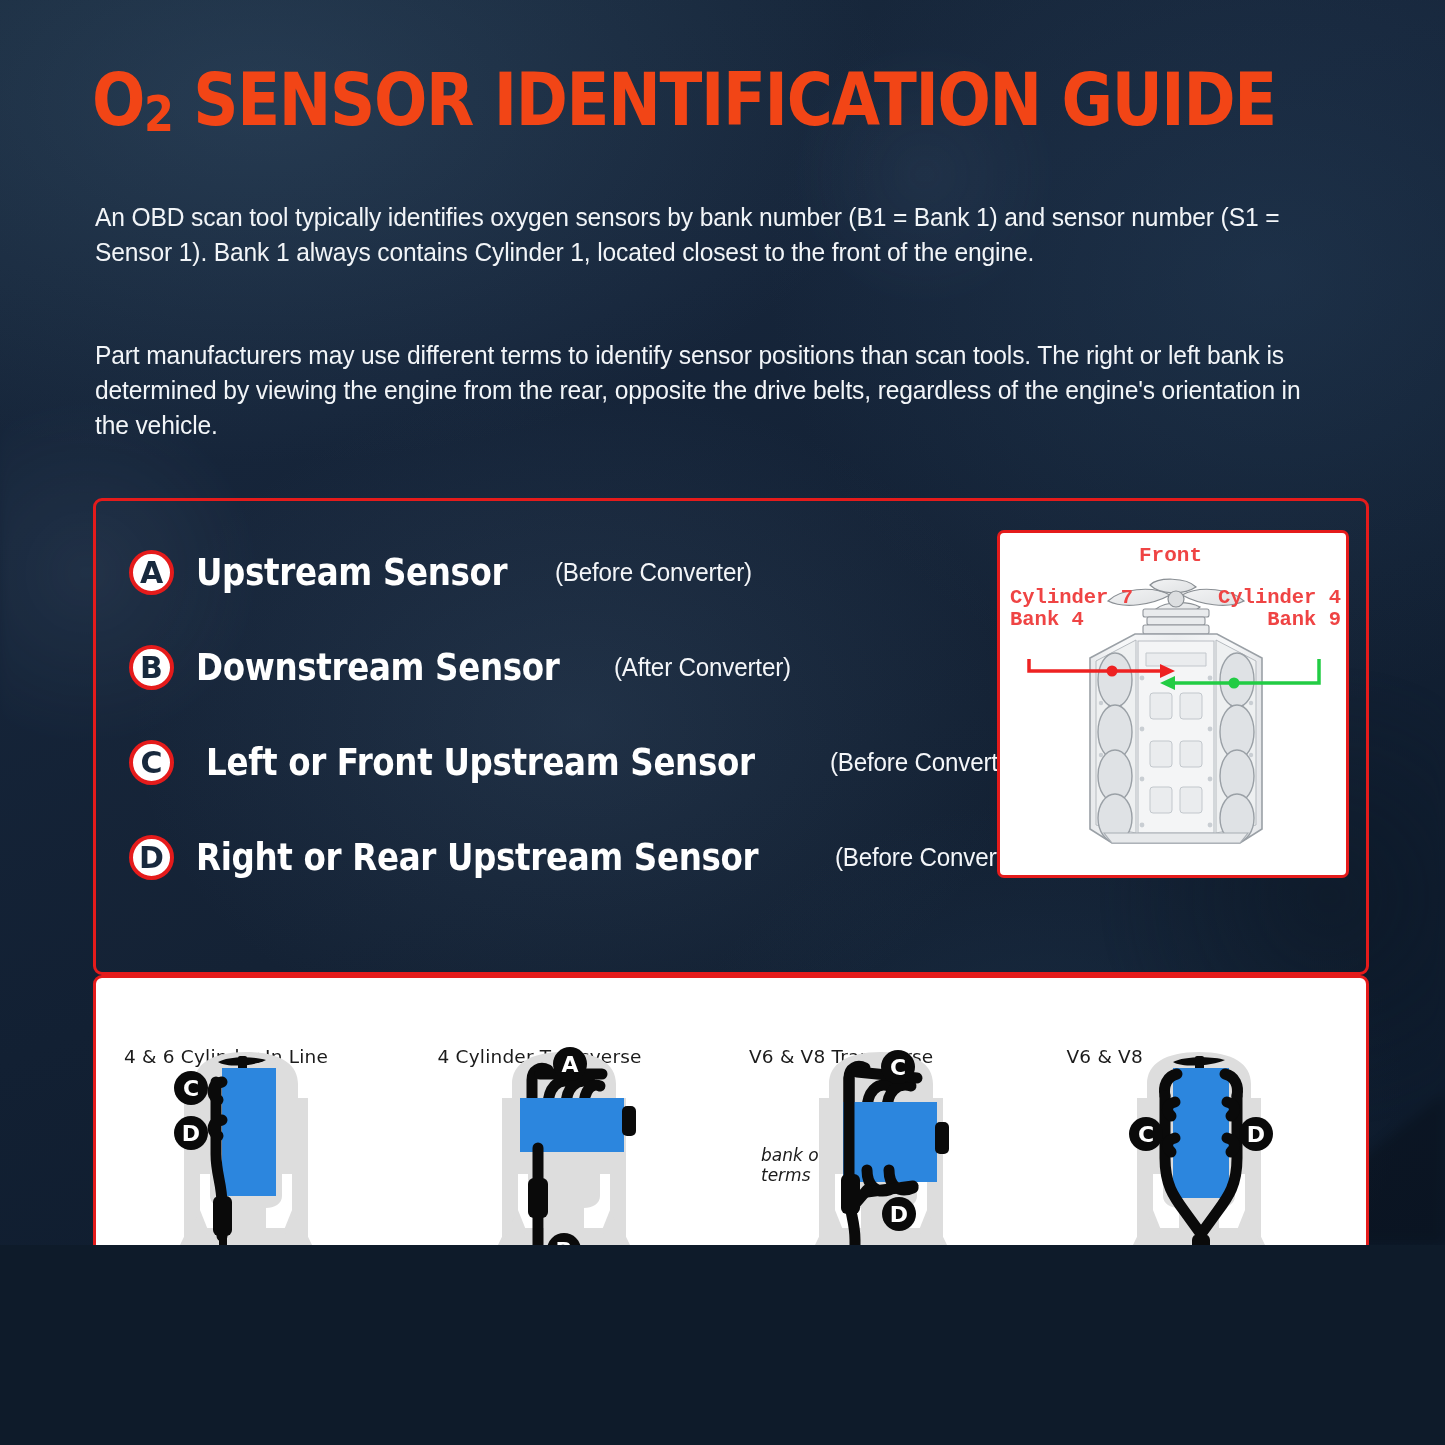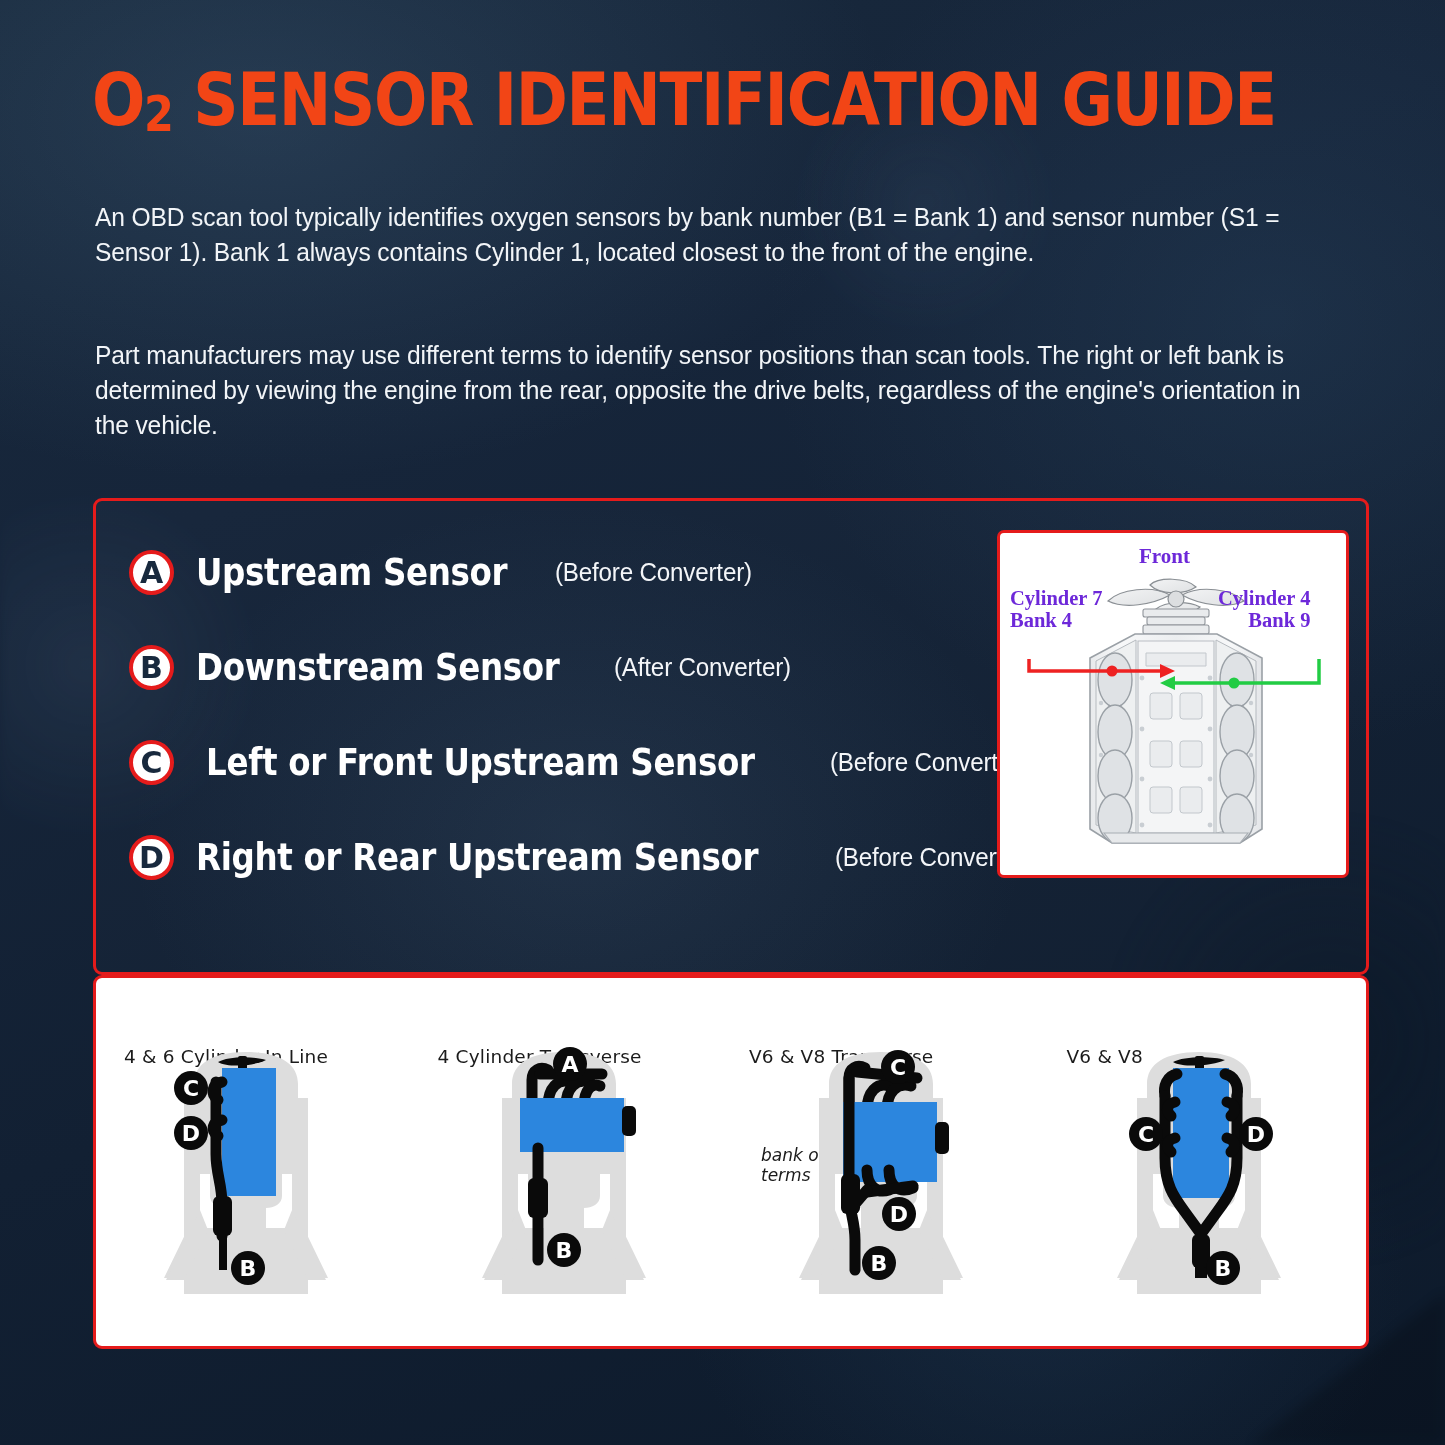--- a/index.html
+++ b/index.html
@@ -8,21 +8,21 @@
     width: 1445px;
     height: 1445px;
     overflow: hidden;
     background: #0e1b2a;
     font-family: "Liberation Sans", sans-serif;
   }
 
   #page {
     position: relative;
     width: 1445px;
-    height: 1445px;
+    height: 1245px;
     overflow: hidden;
     background:
       radial-gradient(ellipse 900px 520px at 18% 8%,  rgba(72,104,134,0.30) 0%, rgba(72,104,134,0) 70%),
       radial-gradient(ellipse 700px 600px at 88% 22%, rgba(46,76,106,0.32) 0%, rgba(46,76,106,0) 72%),
       radial-gradient(ellipse 640px 480px at 40% 58%, rgba(90,120,150,0.16) 0%, rgba(90,120,150,0) 70%),
       radial-gradient(ellipse 520px 420px at 72% 88%, rgba(30,54,80,0.45) 0%, rgba(30,54,80,0) 70%),
       linear-gradient(160deg, #18293c 0%, #16253a 30%, #122033 60%, #0d1a2b 100%);
   }
   
   #page::before {
@@ -130,23 +130,23 @@
     position: absolute;
     left: 901px; top: 29px;
     width: 352px; height: 348px;
     background: #ffffff;
     border: 3px solid #E51B1B;
     border-radius: 7px;
     overflow: hidden;
   }
   .eng-label {
     position: absolute;
-    font-family: Liberation Serif, serif;
+    font-family: Liberation Mono, monospace;
     font-weight: bold;
-    color: #6d28d9;
+    color: #ef4444;
     line-height: 1.08;
     white-space: nowrap;
   }
   #eng-front { left: 139px; top: 12px; font-size: 21px; }
   #eng-cyl1  { left: 10px;  top: 54px; font-size: 20.5px; }
   #eng-cyl2  { left: 218px; top: 54px; font-size: 20.5px; text-align: right; }
 
   
   .panel-bottom {
     position: absolute;

